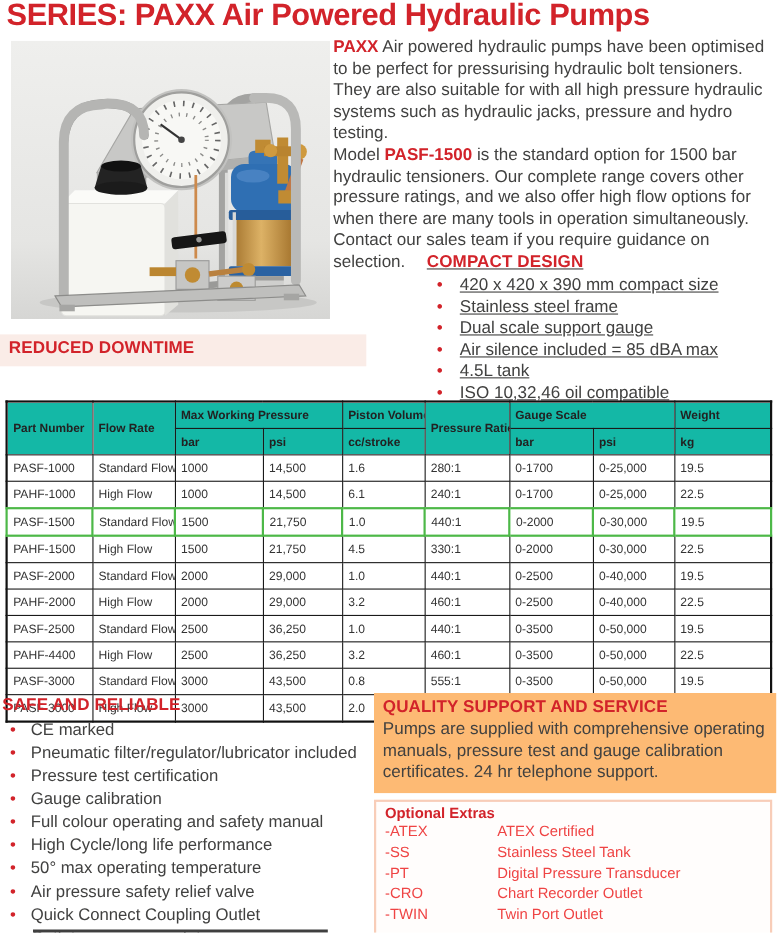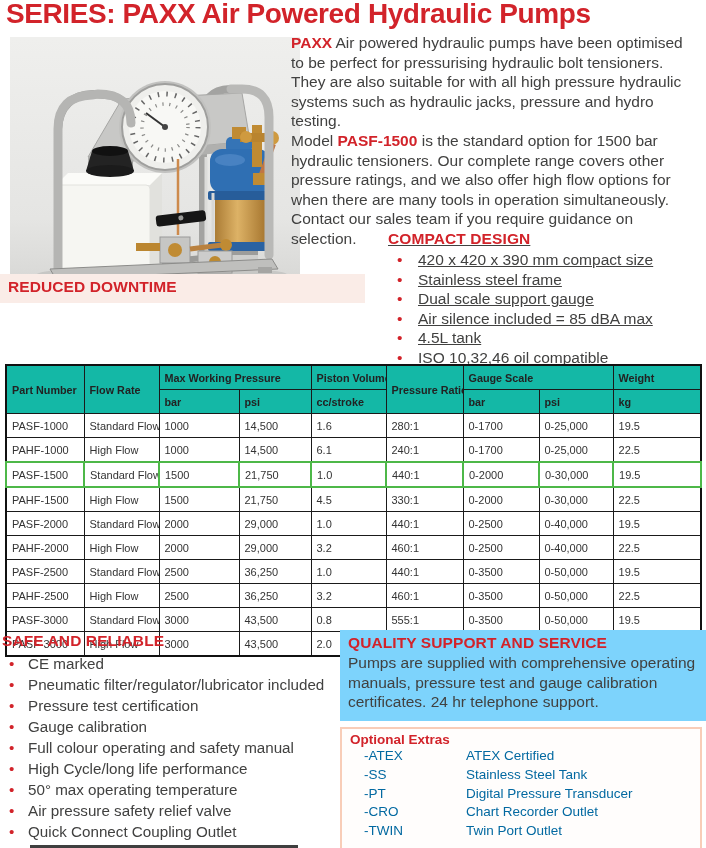--- a/index.html
+++ b/index.html
@@ -6,54 +6,54 @@
   .page{position:relative;width:706px;height:848px;background:#fff;overflow:hidden;
         font-family:"Liberation Sans",sans-serif;color:#414140;}
   .red{color:#d2232a;}
   .b{font-weight:bold;}
 
   .title{position:absolute;left:6px;top:-2px;margin:0;font-size:28px;font-weight:800;
          color:#d2232a;letter-spacing:-0.4px;white-space:nowrap;}
 
   .photo{position:absolute;left:10px;top:37px;width:290px;height:253px;}
 
-  .intro{position:absolute;left:291px;top:33px;width:402px;font-size:15.5px;line-height:19.6px;}
+  .intro{position:absolute;left:303px;top:33px;width:402px;font-size:15.5px;line-height:19.6px;}
   .intro p{margin:0;}
 
   .sec-h{margin:0;font-size:15.5px;font-weight:bold;color:#d2232a;letter-spacing:0.1px;}
 
   .compact{position:absolute;left:388px;top:230px;width:318px;text-decoration:underline;}
   ul.blist{list-style:none;margin:2px 0 0;padding:0;font-size:15.5px;line-height:19.6px;}
   ul.blist li{position:relative;padding-left:30px;}
   ul.blist li::before{content:"\2022";color:#d2232a;position:absolute;left:9px;top:0;}
 
-  .reduced{position:absolute;left:0;top:274px;width:365px;background:#faece7;
+  .reduced{position:absolute;left:0;top:304px;width:333px;background:#faece7;
            padding:4px 2px 7px 8px;box-sizing:border-box;}
   .reduced p{margin:1px 0 0;font-size:15.5px;line-height:19.6px;}
 
   table.spec{position:absolute;left:5px;top:364px;width:695px;border-collapse:collapse;
              table-layout:fixed;font-size:11px;color:#333;border:2px solid #111;}
   table.spec th,table.spec td{border:1px solid #1a1a1a;padding:2px 5px;text-align:left;
              white-space:nowrap;overflow:hidden;height:19px;vertical-align:middle;}
   table.spec thead th{background:#14b8a6;font-weight:bold;font-size:10.8px;color:#222;}
   table.spec tr.hl td{border:2px solid #4db848;}
 
   .safe{position:absolute;left:2px;top:632px;width:340px;}
   .safe ul.blist{font-size:15.2px;line-height:21px;margin-top:3px;}
   .safe ul.blist li{padding-left:26px;}
   .safe ul.blist li::before{left:7px;}
 
-  .quality{position:absolute;left:340px;top:630px;width:366px;background:#7dd3fc;
+  .quality{position:absolute;left:340px;top:630px;width:366px;background:#fdba74;
            padding:4px 6px 9px 8px;box-sizing:border-box;}
   .quality p{margin:1px 0 0;font-size:15.5px;line-height:19.6px;}
 
   .extras{position:absolute;left:340px;top:727px;width:362px;box-sizing:border-box;
           border:2px solid #f8cdb8;background:#fffdfc;padding:3px 8px 9px;}
   .extras h3{margin:0;font-size:13.5px;font-weight:bold;color:#d2232a;}
-  .xrow{display:flex;font-size:13.5px;line-height:18.8px;color:#0369a1;margin-left:14px;}
+  .xrow{display:flex;font-size:13.5px;line-height:18.8px;color:#ef4444;}
   .xcode{width:102px;flex:none;}
 
   .bottom-bar{position:absolute;left:30px;top:845px;width:268px;height:3px;background:#3f3f3f;}
 </style>
 </head>
 <body>
 
 <div class="page">
 
   <h1 class="title">SERIES: PAXX Air Powered Hydraulic Pumps</h1>
@@ -275,21 +275,21 @@
           <td>Standard Flow</td>
           <td>2500</td>
           <td>36,250</td>
           <td>1.0</td>
           <td>440:1</td>
           <td>0-3500</td>
           <td>0-50,000</td>
           <td>19.5</td>
         </tr>
         <tr>
-          <td>PAHF-2500</td>
+          <td>PAHF-4400</td>
           <td>High Flow</td>
           <td>2500</td>
           <td>36,250</td>
           <td>3.2</td>
           <td>460:1</td>
           <td>0-3500</td>
           <td>0-50,000</td>
           <td>22.5</td>
         </tr>
         <tr>

